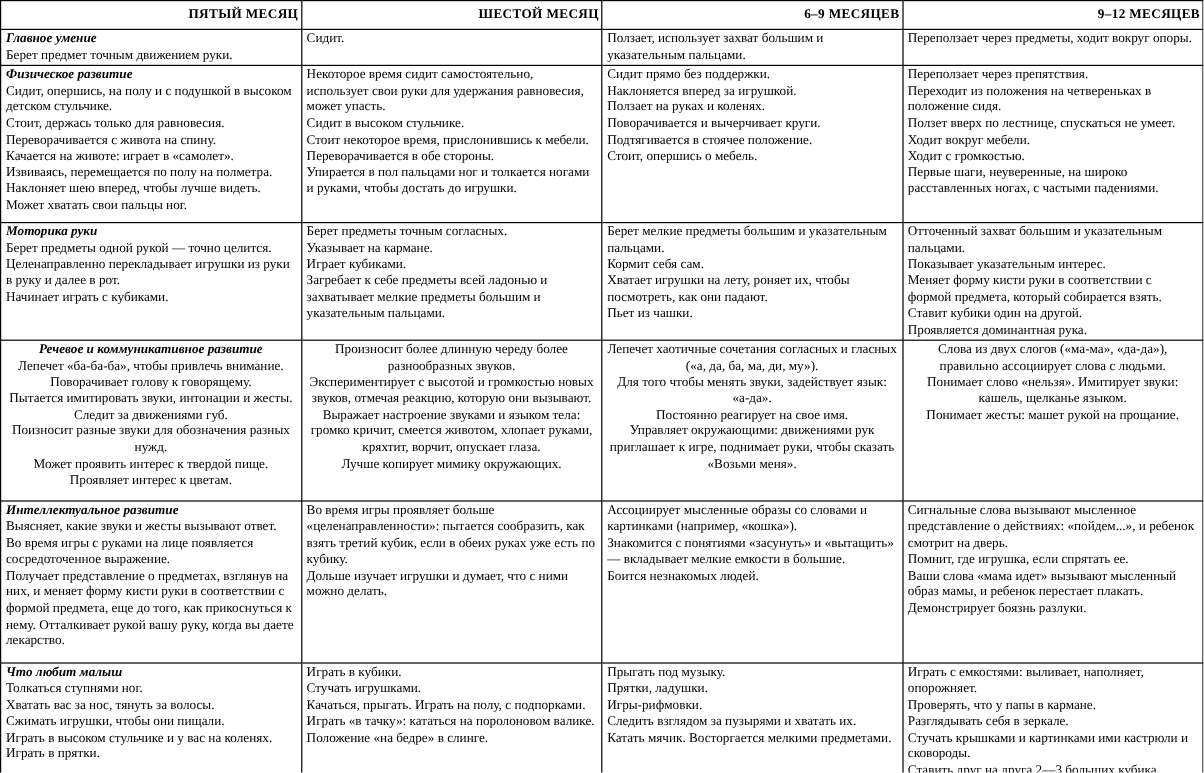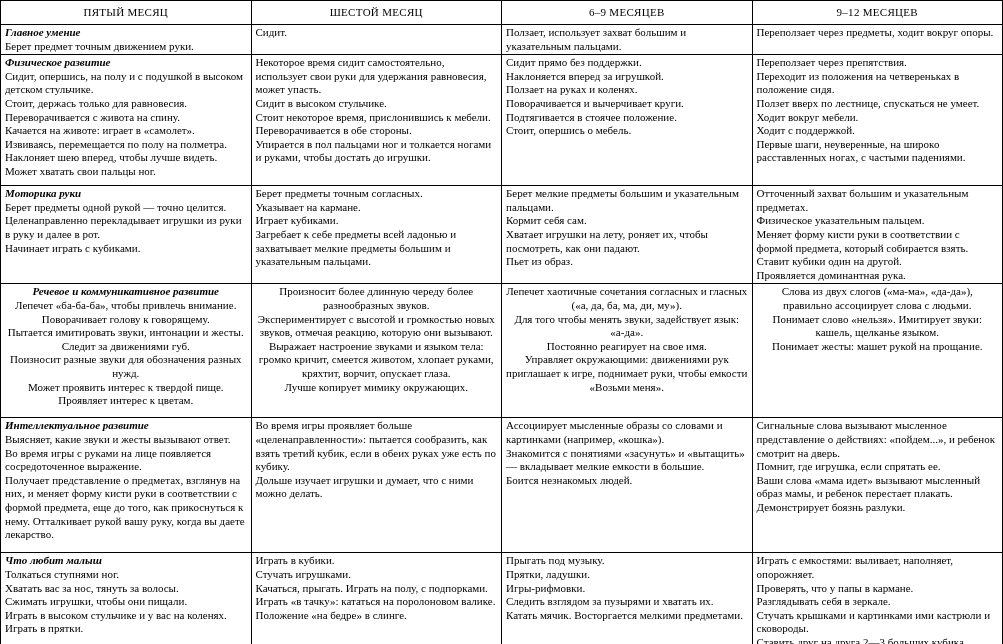--- a/index.html
+++ b/index.html
@@ -25,23 +25,23 @@
   table.dev-table col { width: 25%; }
   table.dev-table th,
   table.dev-table td {
     border: 1px solid #000000;
     vertical-align: top;
     padding: 1px 4px 1px 4px;
     overflow: hidden;
   }
   table.dev-table th {
     height: 19px;
-    text-align: center;
+    text-align: right;
     vertical-align: middle;
-    font-weight: normal;
+    font-weight: bold;
     font-size: 11px;
     letter-spacing: 0.3px;
     padding: 2px 2px;
     margin-top: 32px;
   }
   .category {
     font-weight: bold;
     font-style: italic;
   }
   .line { margin: 0; }
@@ -111,46 +111,46 @@
             <div class="line">Наклоняется вперед за игрушкой.</div>
             <div class="line">Ползает на руках и коленях.</div>
             <div class="line">Поворачивается и вычерчивает круги. Подтягивается в стоячее положение.</div>
             <div class="line">Стоит, опершись о мебель.</div>
           </td>
           <td>
             <div class="line">Переползает через препятствия.</div>
             <div class="line">Переходит из положения на четвереньках в положение сидя.</div>
             <div class="line">Ползет вверх по лестнице, спускаться не умеет.</div>
             <div class="line">Ходит вокруг мебели.</div>
-            <div class="line">Ходит с поддержкой.</div>
+            <div class="line">Ходит с громкостью.</div>
             <div class="line">Первые шаги, неуверенные, на широко расставленных ногах, с частыми падениями.</div>
           </td>
         </tr>
         <tr>
           <td>
             <div class="category">Моторика руки</div>
             <div class="line">Берет предметы одной рукой — точно целится.</div>
             <div class="line">Целенаправленно перекладывает игрушки из руки в руку и далее в рот.</div>
             <div class="line">Начинает играть с кубиками.</div>
           </td>
           <td>
             <div class="line">Берет предметы точным согласных.</div>
             <div class="line">Указывает на кармане.</div>
             <div class="line">Играет кубиками.</div>
             <div class="line">Загребает к себе предметы всей ладонью и захватывает мелкие предметы большим и указательным пальцами.</div>
           </td>
           <td>
             <div class="line">Берет мелкие предметы большим и указательным пальцами.</div>
             <div class="line">Кормит себя сам.</div>
             <div class="line">Хватает игрушки на лету, роняет их, чтобы посмотреть, как они падают.</div>
-            <div class="line">Пьет из образ.</div>
-          </td>
-          <td>
-            <div class="line">Отточенный захват большим и указательным предметах.</div>
-            <div class="line">Физическое указательным пальцем.</div>
+            <div class="line">Пьет из чашки.</div>
+          </td>
+          <td>
+            <div class="line">Отточенный захват большим и указательным пальцами.</div>
+            <div class="line">Показывает указательным интерес.</div>
             <div class="line">Меняет форму кисти руки в соответствии с формой предмета, который собирается взять.</div>
             <div class="line">Ставит кубики один на другой.</div>
             <div class="line">Проявляется доминантная рука.</div>
           </td>
         </tr>
         <tr>
           <td>
             <div class="category">Речевое и коммуникативное развитие</div>
             <div class="line">Лепечет «ба-ба-ба», чтобы привлечь внимание.</div>
             <div class="line">Поворачивает голову к говорящему.</div>
@@ -163,21 +163,21 @@
           <td>
             <div class="line">Произносит более длинную череду более разнообразных звуков.</div>
             <div class="line">Экспериментирует с высотой и громкостью новых звуков, отмечая реакцию, которую они вызывают.</div>
             <div class="line">Выражает настроение звуками и языком тела: громко кричит, смеется животом, хлопает руками, кряхтит, ворчит, опускает глаза.</div>
             <div class="line">Лучше копирует мимику окружающих.</div>
           </td>
           <td>
             <div class="line">Лепечет хаотичные сочетания согласных и гласных («а, да, ба, ма, ди, му»).</div>
             <div class="line">Для того чтобы менять звуки, задействует язык: «а-да».</div>
             <div class="line">Постоянно реагирует на свое имя.</div>
-            <div class="line">Управляет окружающими: движениями рук приглашает к игре, поднимает руки, чтобы емкости «Возьми меня».</div>
+            <div class="line">Управляет окружающими: движениями рук приглашает к игре, поднимает руки, чтобы сказать «Возьми меня».</div>
           </td>
           <td>
             <div class="line">Слова из двух слогов («ма-ма», «да-да»), правильно ассоциирует слова с людьми.</div>
             <div class="line">Понимает слово «нельзя». Имитирует звуки: кашель, щелканье языком.</div>
             <div class="line">Понимает жесты: машет рукой на прощание.</div>
           </td>
         </tr>
         <tr>
           <td>
             <div class="category">Интеллектуальное развитие</div>

